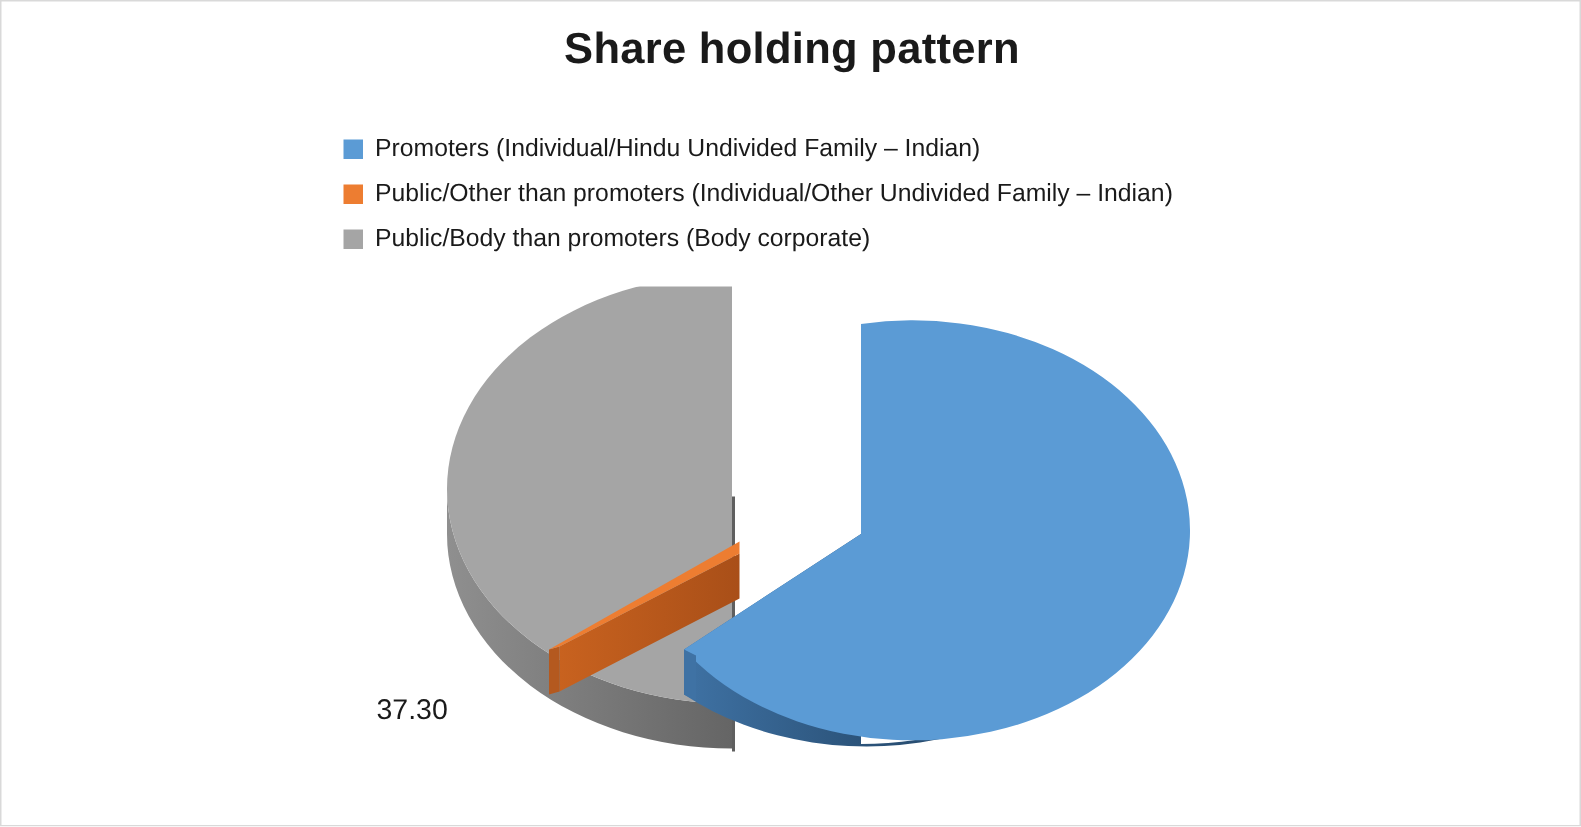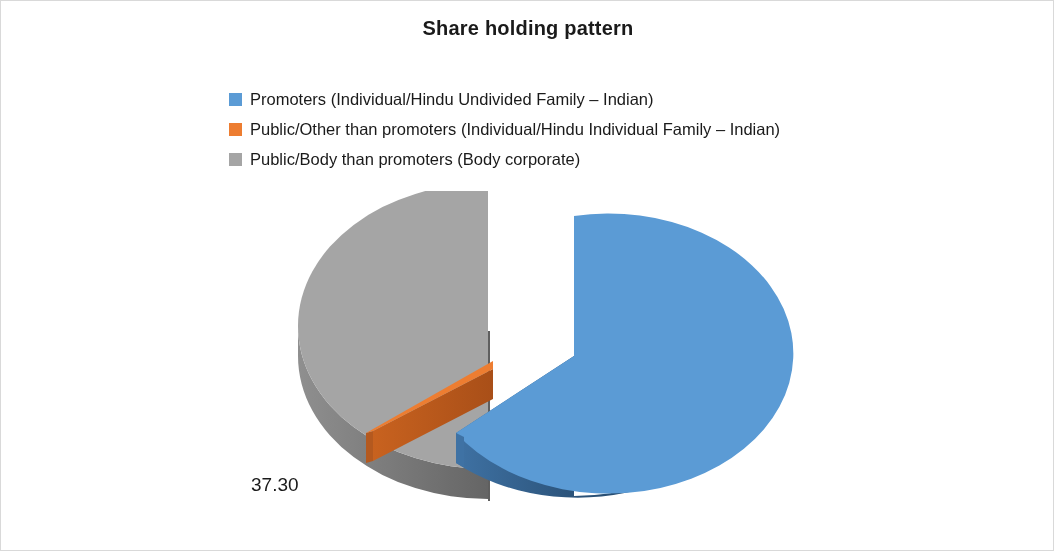--- a/index.html
+++ b/index.html
@@ -20,21 +20,21 @@
     box-sizing: border-box;
     overflow: hidden;
   }
   
   #chart-title {
     position: absolute;
     top: 16px;
     left: 0;
     width: 1054px;
     text-align: center;
-    font-size: 20px;
+    font-size: 29px;
     font-weight: bold;
     color: #1a1a1a;
     letter-spacing: 0.2px;
     font-family: "Liberation Sans", sans-serif;
   }
   
   #chart-legend {
     position: absolute;
     top: 83px;
     left: 228px;
@@ -71,39 +71,39 @@
     top: 0;
   }
   
   .data-label {
     position: absolute;
     font-size: 19px;
     color: #1a1a1a;
     white-space: nowrap;
     font-family: "Liberation Sans", sans-serif;
   }
-  #label-gray  { left: 250px; top: 283px; }
+  #label-gray  { left: 250px; top: 272px; }
 </style>
 </head>
 <body>
 
 <div id="chart-frame">
 
   <div id="chart-title">Share holding pattern</div>
 
   <div id="chart-legend">
 
     <div class="legend-entry">
       <span class="legend-swatch" style="background:#5B9BD5"></span>
       <span class="legend-label">Promoters (Individual/Hindu Undivided Family – Indian)</span>
     </div>
 
     <div class="legend-entry">
       <span class="legend-swatch" style="background:#ED7D31"></span>
-      <span class="legend-label">Public/Other than promoters (Individual/Hindu Individual Family – Indian)</span>
+      <span class="legend-label">Public/Other than promoters (Individual/Other Undivided Family – Indian)</span>
     </div>
 
     <div class="legend-entry">
       <span class="legend-swatch" style="background:#A5A5A5"></span>
       <span class="legend-label">Public/Body than promoters (Body corporate)</span>
     </div>
 
   </div>
 
   <div id="plot-area">

